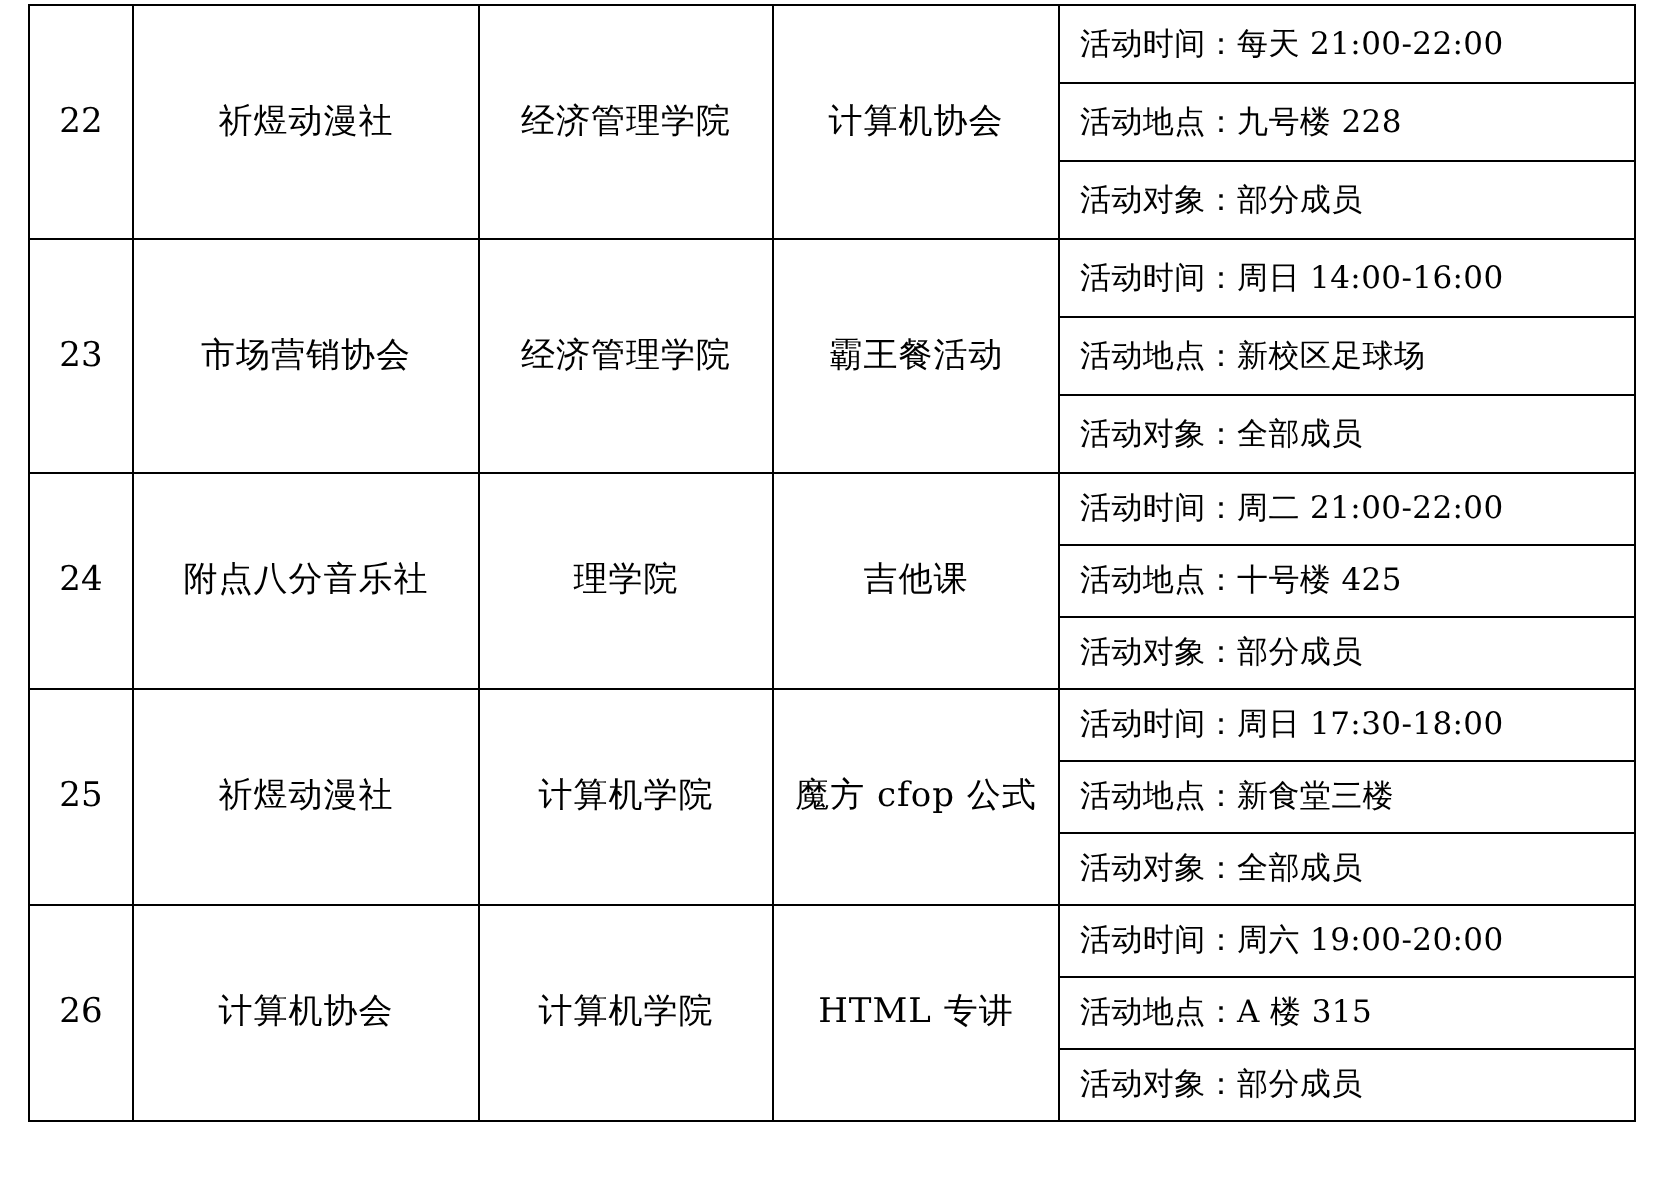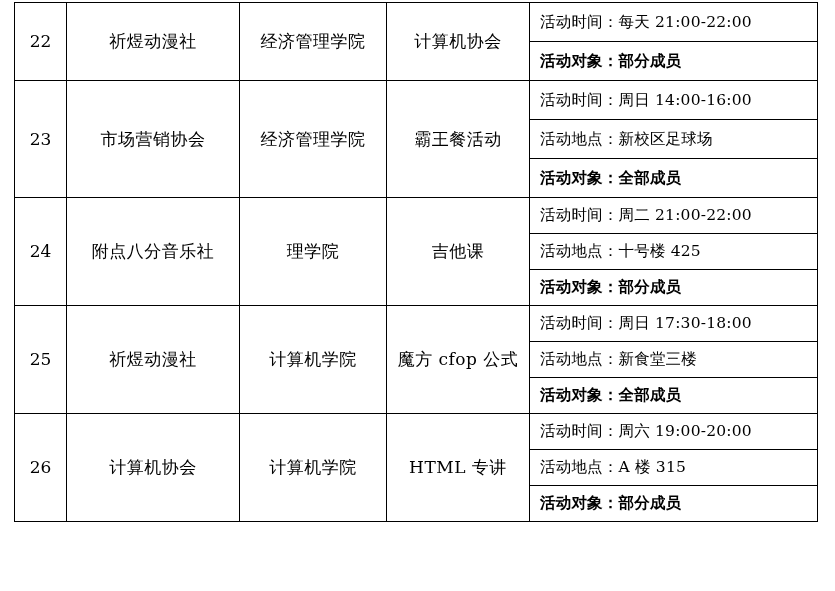--- a/index.html
+++ b/index.html
@@ -64,21 +64,20 @@
     border: 0;
     border-bottom: 1px solid #000000;
     text-align: left;
     padding: 0 0 0 10px;
     font-size: 15.5px;
     white-space: nowrap;
     letter-spacing: 0.2px;
   }
   table.detail tr:last-child td {
     border-bottom: 0;
-    font-weight: bold;
   }
   .dlabel {
     font-size: 15.5px;
   }
   .dvalue {
     font-size: 15.5px;
   }
   .row-h3 td.detailcell table.detail td { height: 38px; }
   .row-h2 td.detailcell table.detail td { height: 35px; }
 </style>
@@ -101,20 +100,23 @@
         <td class="club">祈煜动漫社</td>
         <td class="dept">经济管理学院</td>
         <td class="aname">计算机协会</td>
         <td class="detailcell">
           <table class="detail">
             <tbody>
               <tr>
                 <td><span class="dlabel">活动时间：</span><span class="dvalue">每天 21:00-22:00</span></td>
               </tr>
               <tr>
+                <td><span class="dlabel">活动地点：</span><span class="dvalue">九号楼 228</span></td>
+              </tr>
+              <tr>
                 <td><span class="dlabel">活动对象：</span><span class="dvalue">部分成员</span></td>
               </tr>
             </tbody>
           </table>
         </td>
       </tr>
 
       <tr class="row-h3">
         <td class="idx">23</td>
         <td class="club">市场营销协会</td>

